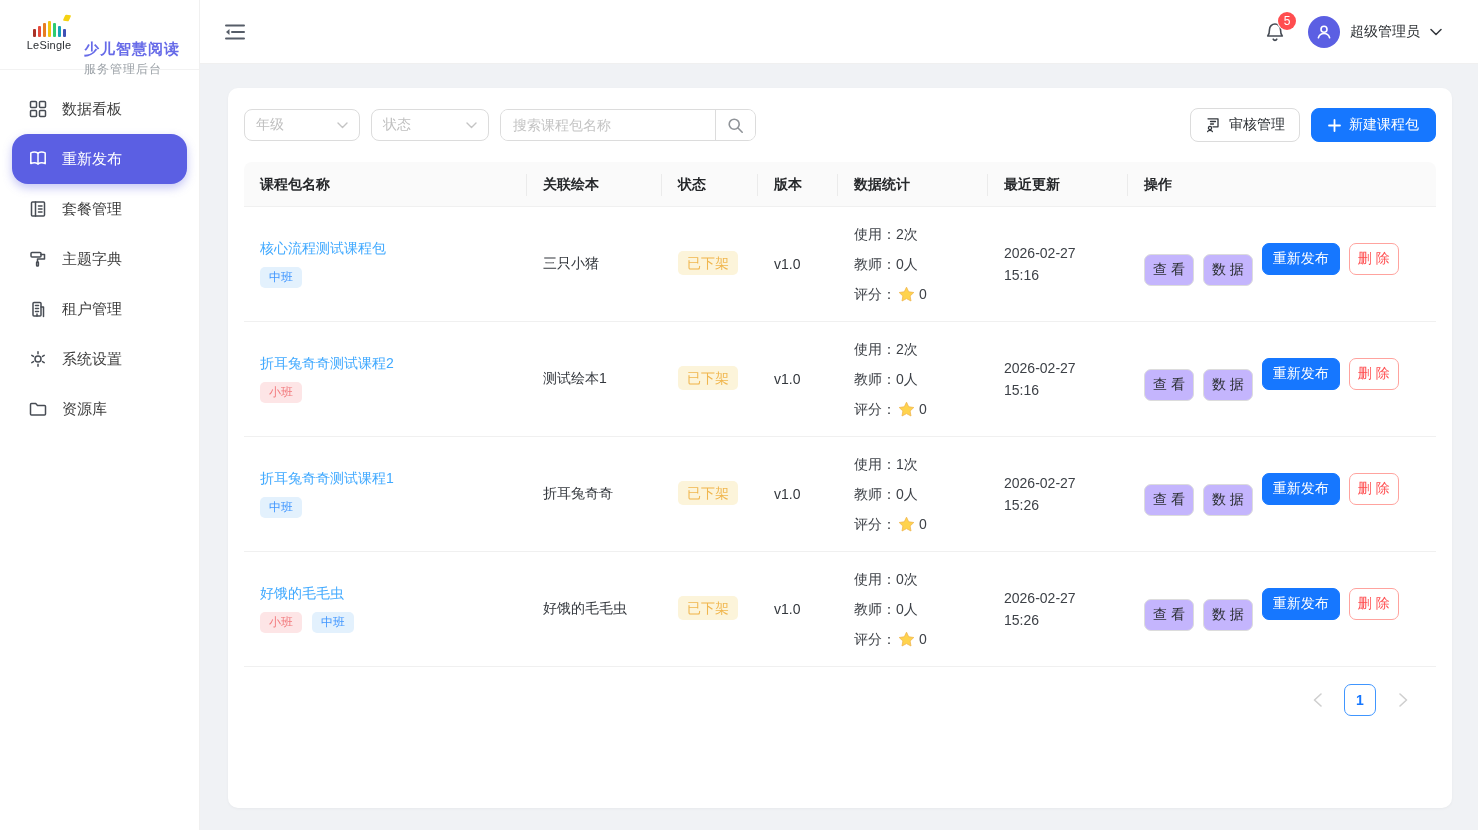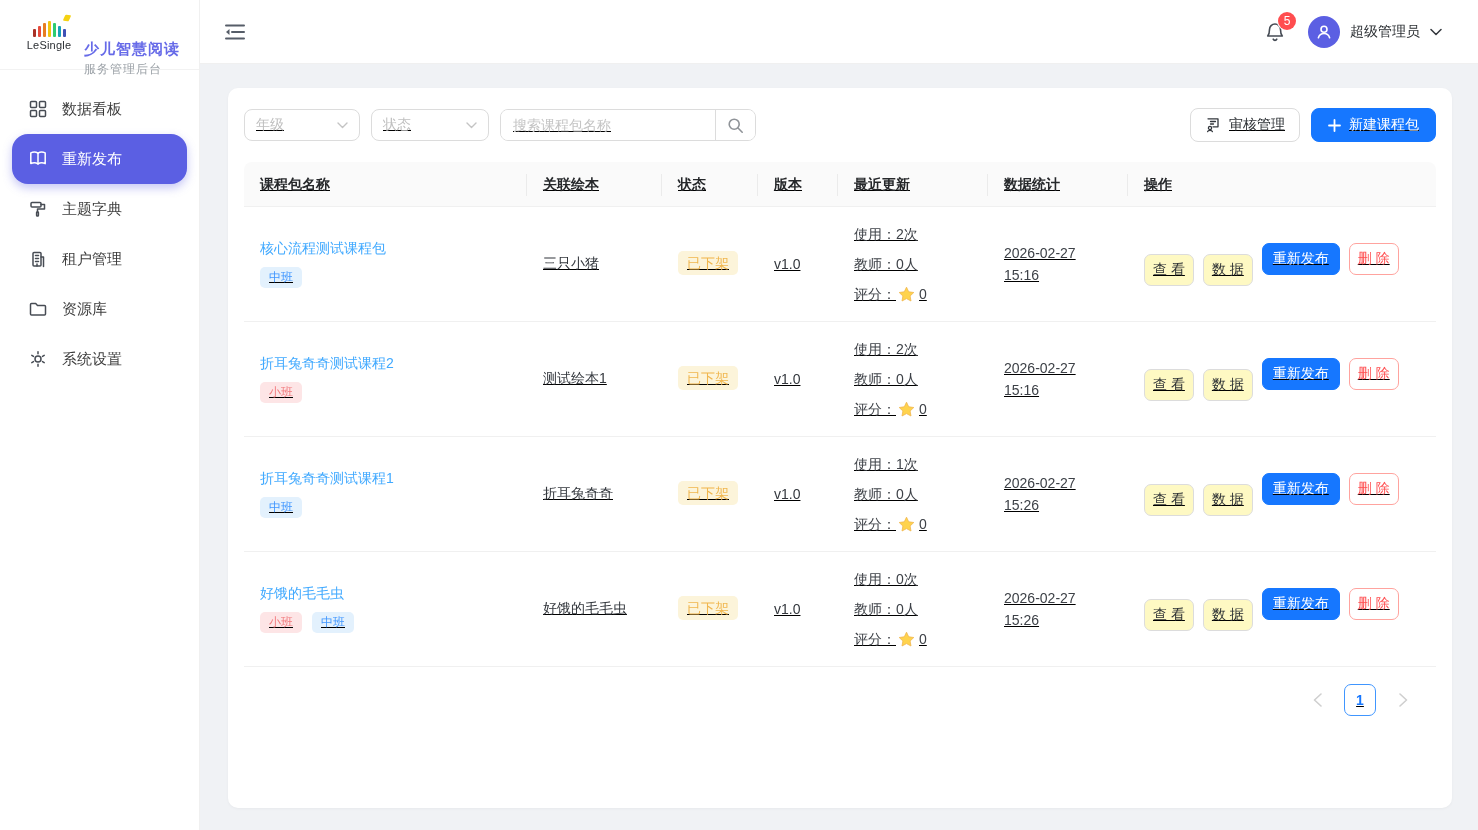--- a/index.html
+++ b/index.html
@@ -31,21 +31,21 @@
   .fold-btn { cursor:pointer; display:flex; align-items:center; }
   .top-right { display:flex; align-items:center; gap:22px; }
   .bell-wrap { position:relative; cursor:pointer; display:flex; }
   .badge { position:absolute; top:-9px; right:-10px; min-width:18px; height:18px; border-radius:9px; background:#ff4d4f; color:#fff; font-size:12px; display:flex; align-items:center; justify-content:center; padding:0 4px; box-shadow:0 0 0 1px #fff; }
   .user-wrap { display:flex; align-items:center; gap:10px; cursor:pointer; }
   .avatar { width:32px; height:32px; border-radius:50%; background:#5b5fe3; display:flex; align-items:center; justify-content:center; }
   .user-name { font-size:14px; color:#2b2f33; }
 
   
   .content { flex:1; padding:24px 26px 0 28px; overflow:hidden; }
-  .card { background:#fff; border-radius:10px; height:720px; padding:20px 16px 16px 16px; box-shadow:0 1px 3px rgba(0,0,0,.04);text-decoration:underline; }
+  .card { background:#fff; border-radius:10px; height:720px; padding:20px 16px 16px 16px; box-shadow:0 1px 3px rgba(0,0,0,.04); }
 
   
   .filter-bar { display:flex; align-items:center; gap:11px; padding:0 0 20px 0; }
   .select-box { height:32px; border:1px solid #dcdcdc; border-radius:8px; display:flex; align-items:center; justify-content:space-between; padding:0 11px; color:#bfbfbf; font-size:14px; background:#fff; cursor:pointer; }
   .select-grade { width:116px; }
   .select-status { width:118px; }
   .search-box { width:256px; height:32px; border:1px solid #dcdcdc; border-radius:8px; display:flex; overflow:hidden; background:#fff; }
   .search-box input { flex:1; border:none; outline:none; padding:0 12px; font-size:14px; color:#333; }
   .search-box input::placeholder { color:#c4c4c4; }
   .search-btn { width:40px; border-left:1px solid #dcdcdc; display:flex; align-items:center; justify-content:center; cursor:pointer; background:#fff; }
@@ -66,21 +66,21 @@
   .tags { display:flex; gap:10px; }
   .tag { font-size:12px; padding:3px 9px; border-radius:5px; line-height:1.2; }
   .tag-blue { background:#e3f1fd; color:#4096ff; }
   .tag-red { background:#fde5e6; color:#f27a7d; }
   .status-tag { font-size:14px; padding:4px 9px; border-radius:5px; background:#fcf4da; color:#f0b64e; }
   .stat-line { display:flex; align-items:center; line-height:30px; color:#3d4147; white-space:nowrap; }
   .star-icon { margin:0 4px 0 2px; }
   .date-cell div { line-height:22px; color:#3d4147; }
   .actions { display:flex; gap:9px; }
   .abtn { height:32px; padding:0 8px; font-size:14px; border-radius:7px; cursor:pointer; white-space:nowrap; font-family:inherit; }
-  .abtn-default { background:#fef9c3; border:1px solid #dcdcdc; color:#2b2f33;margin-top:11px; }
+  .abtn-default { background:#c4b5fd; border:1px solid #dcdcdc; color:#2b2f33;margin-top:11px; }
   .abtn-primary { background:#1677ff; border:1px solid #1677ff; color:#fff; padding:0 10px; }
   .abtn-danger { background:#fff; border:1px solid #ffa39e; color:#ff4d4f; }
 
   
   .pagination { display:flex; justify-content:flex-end; align-items:center; gap:12px; padding:17px 18px 0 0; }
   .page-arrow { width:30px; height:30px; display:flex; align-items:center; justify-content:center; cursor:default; }
   .page-num { width:32px; height:32px; border:1px solid #4096ff; border-radius:7px; color:#1677ff; font-size:14px; display:flex; align-items:center; justify-content:center; background:#fff; cursor:pointer; font-weight:bold; }
 </style>
 </head>
 <body>
@@ -125,20 +125,30 @@
             <g class="mi-stroke">
               <path d="M10 4.2 C8 2.9 5 2.9 2.8 3.9 V14.6 C5 13.6 8 13.6 10 14.9 C12 13.6 15 13.6 17.2 14.6 V3.9 C15 2.9 12 2.9 10 4.2 Z"></path>
               <path d="M10 4.2 V14.9"></path>
             </g>
           </svg>
         <span>重新发布</span>
       </div>
       <div class="menu-item">
         <svg width="20" height="20" viewBox="0 0 20 20">
             <g class="mi-stroke">
+              <rect x="3.5" y="3" width="13" height="14" rx="1"></rect>
+              <path d="M7.5 3 v14"></path>
+              <path d="M10.5 7 h3.5 M10.5 10 h3.5 M10.5 13 h3.5"></path>
+            </g>
+          </svg>
+        <span>套餐管理</span>
+      </div>
+      <div class="menu-item">
+        <svg width="20" height="20" viewBox="0 0 20 20">
+            <g class="mi-stroke">
               <rect x="3" y="3.5" width="10" height="4.5" rx="1"></rect>
               <path d="M13 5.5 h3.5 v4.5 h-7 v3"></path>
               <rect x="8.6" y="13" width="1.8" height="4" rx="0.6"></rect>
             </g>
           </svg>
         <span>主题字典</span>
       </div>
       <div class="menu-item">
         <svg width="20" height="20" viewBox="0 0 20 20">
             <g class="mi-stroke">
@@ -146,33 +156,33 @@
               <path d="M13 8 h2.5 v9.5"></path>
               <path d="M7.5 6.5 h3 M7.5 9.5 h3 M7.5 12.5 h3"></path>
               <path d="M9 17 v-2"></path>
             </g>
           </svg>
         <span>租户管理</span>
       </div>
       <div class="menu-item">
         <svg width="20" height="20" viewBox="0 0 20 20">
             <g class="mi-stroke">
-              <path d="M2.5 5.5 a1 1 0 0 1 1 -1 h4.2 l1.8 2 h7 a1 1 0 0 1 1 1 v7.5 a1 1 0 0 1 -1 1 h-13 a1 1 0 0 1 -1 -1 z"></path>
-            </g>
-          </svg>
-        <span>资源库</span>
-      </div>
-      <div class="menu-item">
-        <svg width="20" height="20" viewBox="0 0 20 20">
-            <g class="mi-stroke">
               <circle cx="10" cy="10" r="3"></circle>
               <path d="M10 2.8 v2 M10 15.2 v2 M3.8 6.4 l1.7 1 M14.5 12.6 l1.7 1 M3.8 13.6 l1.7 -1 M14.5 7.4 l1.7 -1"></path>
             </g>
           </svg>
         <span>系统设置</span>
+      </div>
+      <div class="menu-item">
+        <svg width="20" height="20" viewBox="0 0 20 20">
+            <g class="mi-stroke">
+              <path d="M2.5 5.5 a1 1 0 0 1 1 -1 h4.2 l1.8 2 h7 a1 1 0 0 1 1 1 v7.5 a1 1 0 0 1 -1 1 h-13 a1 1 0 0 1 -1 -1 z"></path>
+            </g>
+          </svg>
+        <span>资源库</span>
       </div>
     </div>
   </div>
 
   <div class="main">
 
     <div class="topbar">
       <span class="fold-btn">
         <svg width="20" height="18" viewBox="0 0 20 18">
             <g stroke="#565d68" stroke-width="2" stroke-linecap="round">
@@ -256,22 +266,22 @@
             <span>新建课程包</span>
           </button>
         </div>
 
         <div class="table">
           <div class="tgrid thead">
             <div class="th">课程包名称</div>
             <div class="th">关联绘本</div>
             <div class="th">状态</div>
             <div class="th">版本</div>
+            <div class="th">数据统计</div>
             <div class="th">最近更新</div>
-            <div class="th">数据统计</div>
             <div class="th">操作</div>
           </div>
           <div id="table-body">
   <div class="tgrid trow">
     <div class="td">
       <a class="pkg-link">核心流程测试课程包</a>
       <div class="tags">
                     <span class="tag tag-blue">中班</span>
                   </div>
     </div>

